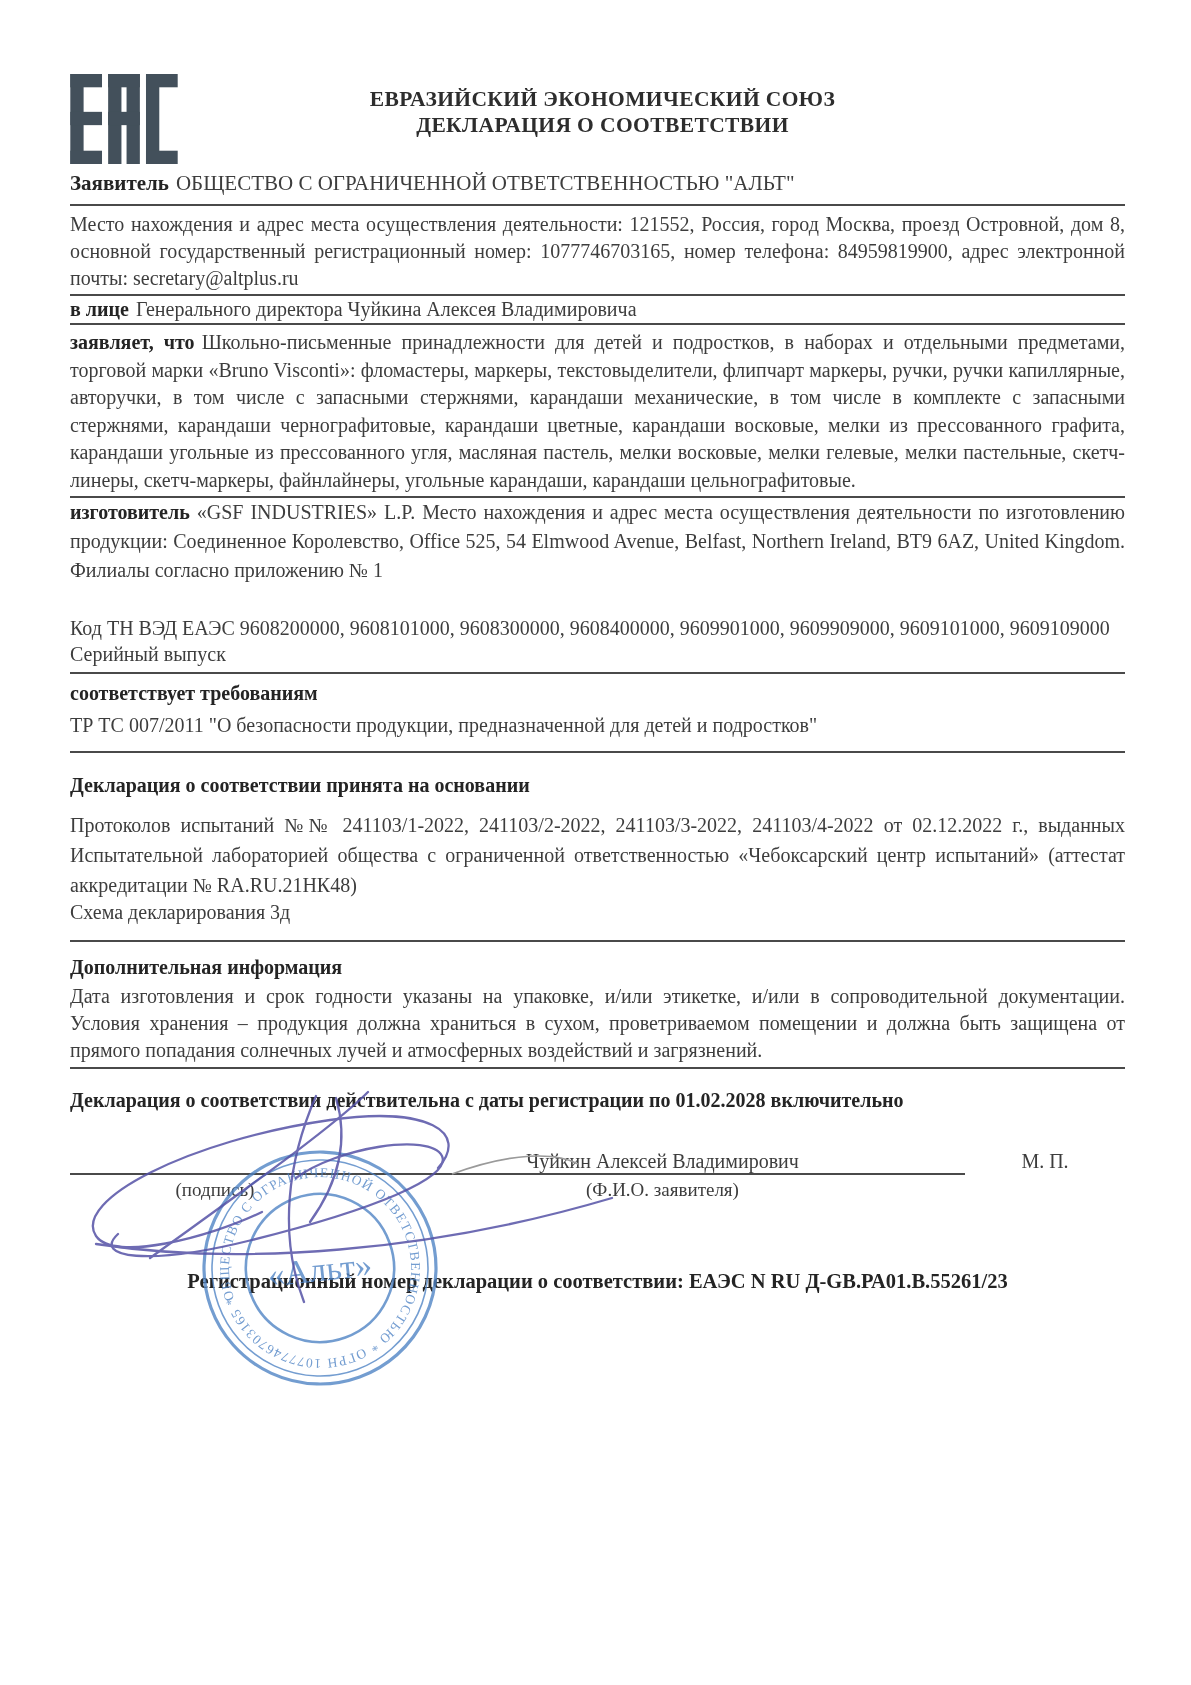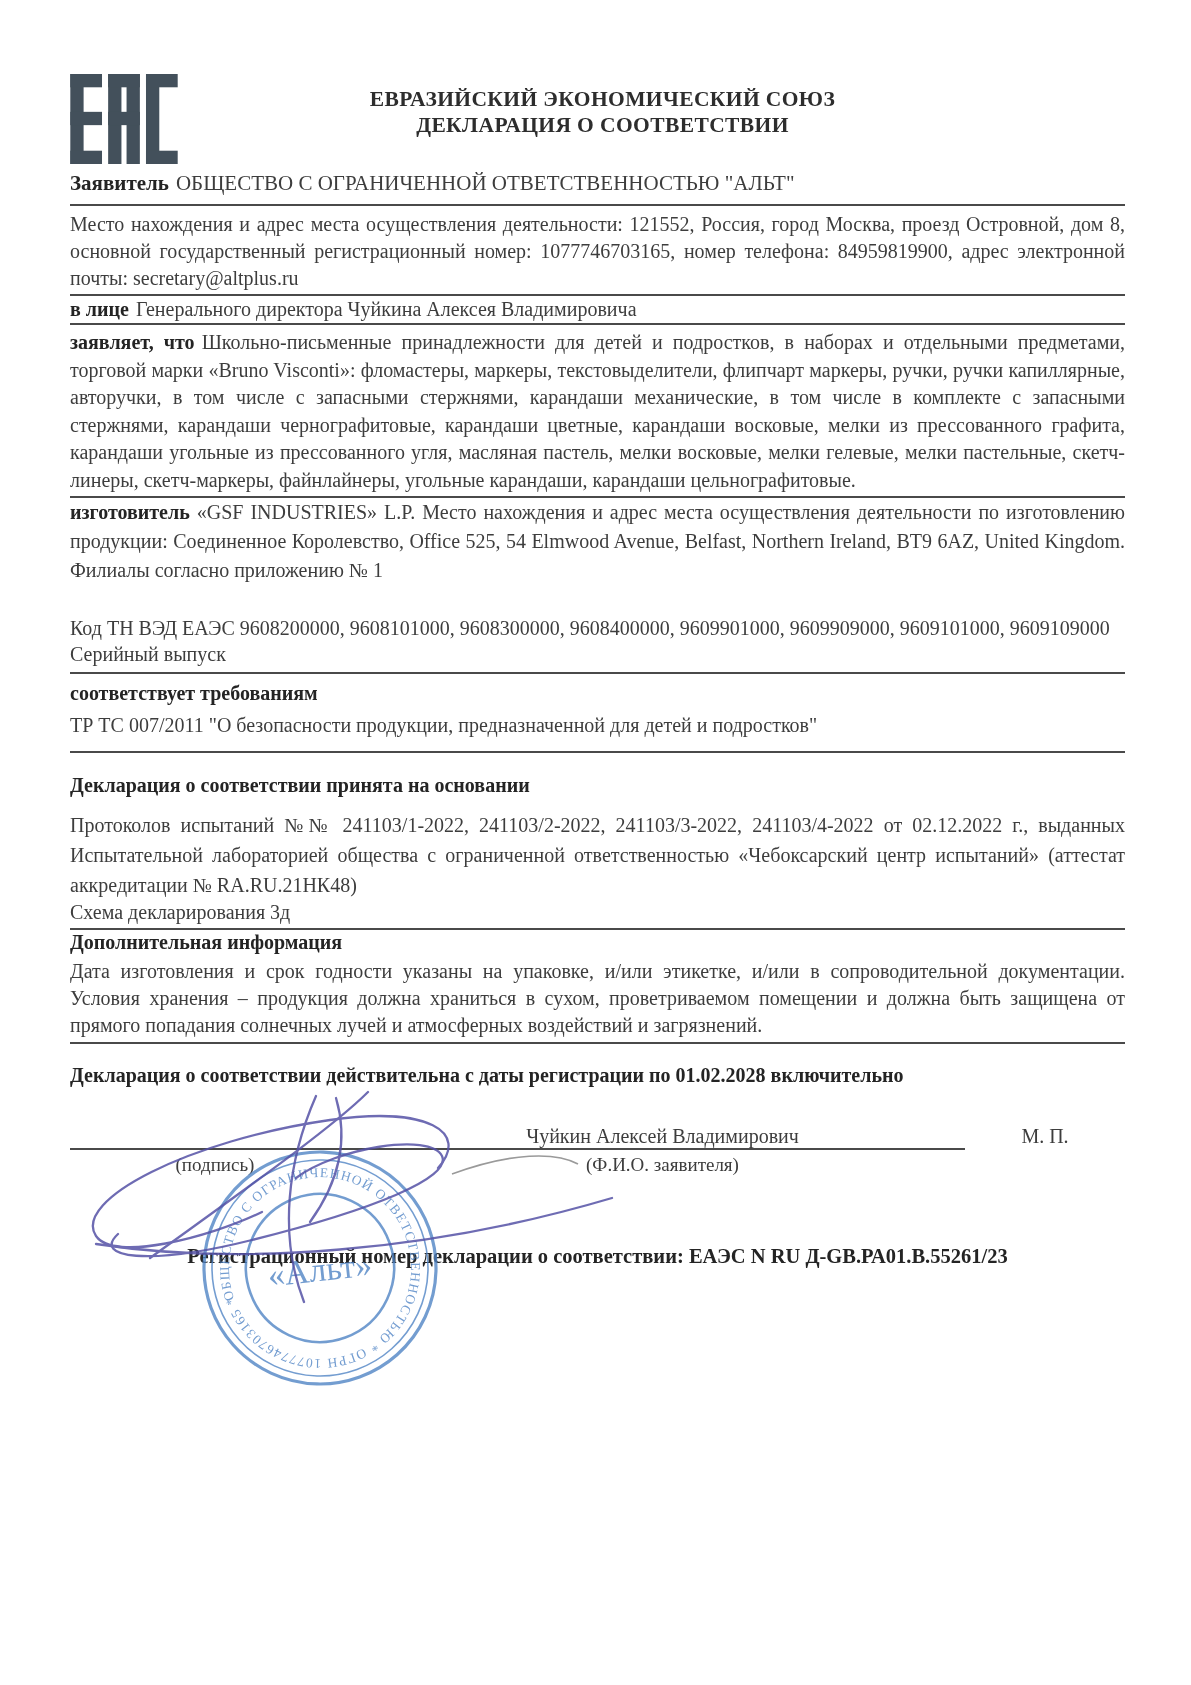--- a/index.html
+++ b/index.html
@@ -25,22 +25,22 @@
   .addr { margin-top:5px; line-height:27px; }
   .vlice { line-height:27px; }
   .decl { margin-top:4px; line-height:27.5px; }
   .manuf { line-height:29px; }
   .tnved { margin-top:30px; line-height:27px; }
   .serial { line-height:24px; padding-bottom:6px; }
   .comply-l { margin-top:7px; line-height:24px; }
   .comply-v { margin-top:8px; line-height:24px; }
   .basis-l { margin-top:20px; line-height:24px; }
   .basis-v { margin-top:13px; line-height:30px; }
-  .scheme { line-height:24px; padding-bottom:4px; }
-  .add-l { margin-top:0; line-height:24px; }
+  .scheme { line-height:24px; padding-bottom:16px; }
+  .add-l { margin-top:13px; line-height:24px; }
   .add-v { margin-top:4px; line-height:27px; padding-bottom:3px; }
   .valid { margin-top:19px; line-height:25px; font-size:20px; }
   
   .sigrow { display:flex; margin-top:36px; }
   .sigrow .col { display:flex; flex-direction:column; }
   .sig-left { width:290px; flex:0 0 auto; }
   .sig-mid { width:160px; flex:0 0 auto; text-align:center; }
   .sig-right { flex:1; text-align:center; }
   .sig-name { height:24px; font-size:20px; line-height:24px; }
   .sig-line { height:0; border-bottom:2px solid #4a4a4a; }

